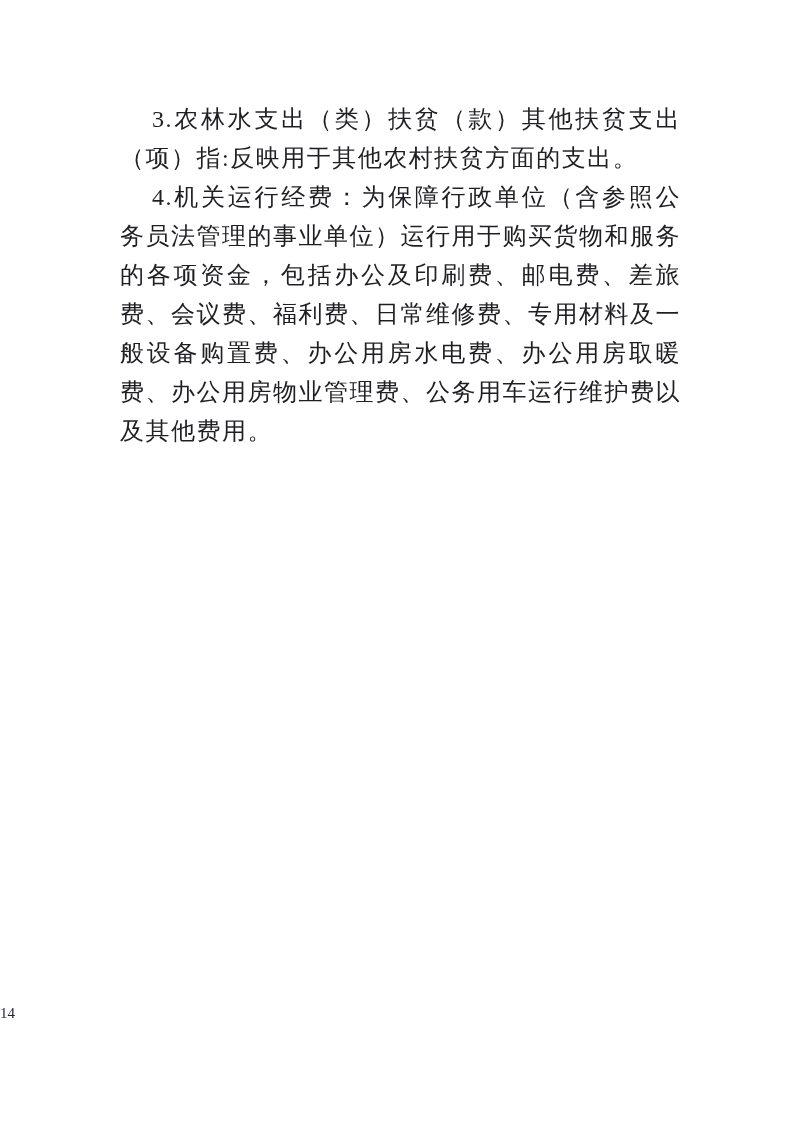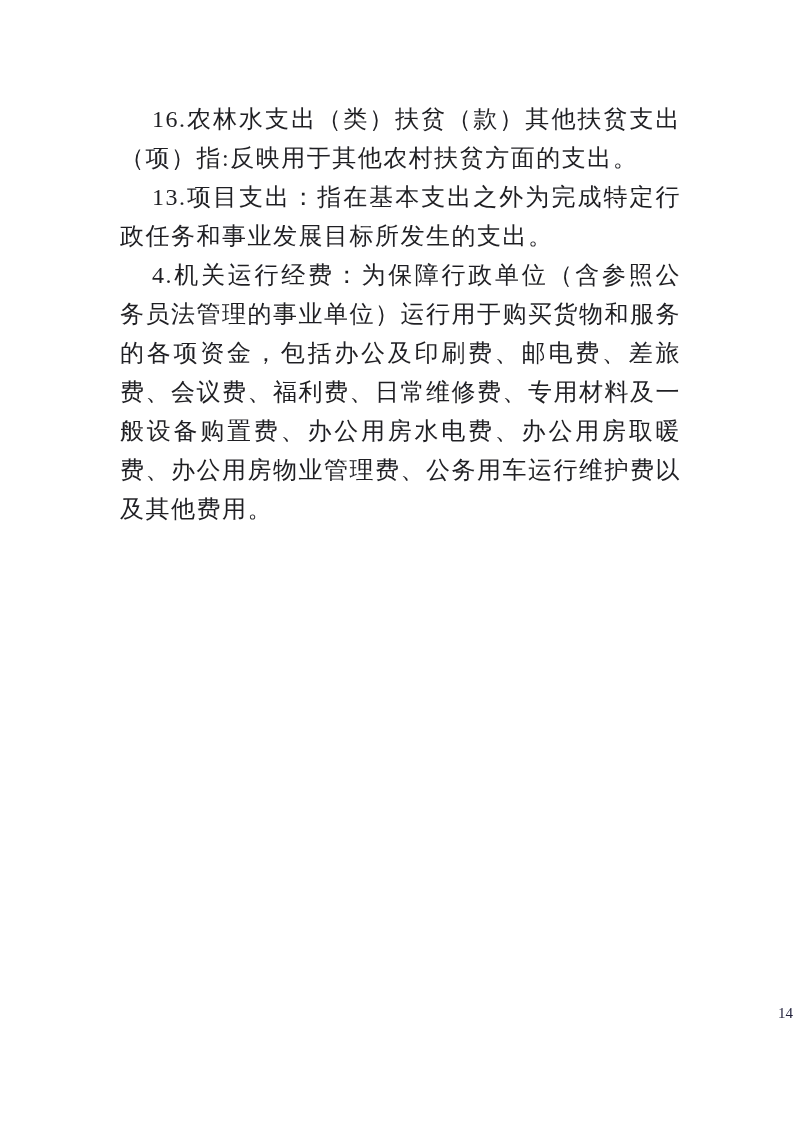--- a/index.html
+++ b/index.html
@@ -30,31 +30,30 @@
     letter-spacing: 1.5px;
     text-align: justify;
     text-indent: 32px;
     word-break: break-all;
   }
   .footer {
     position: absolute;
     left: 0;
     top: 1003px;
     width: 793px;
-    text-align: right;
+    text-align: left;
     font-size: 15px;
     line-height: 20px;
     color: #1f1f3a;
   }
 </style>
 </head>
 <body>
 
 <div class="page">
   <div class="content">
-    <p>16.农林水支出（类）扶贫（款）其他扶贫支出（项）指:反映用于其他农村扶贫方面的支出。</p>
-    <p>13.项目支出：指在基本支出之外为完成特定行政任务和事业发展目标所发生的支出。</p>
+    <p>3.农林水支出（类）扶贫（款）其他扶贫支出（项）指:反映用于其他农村扶贫方面的支出。</p>
     <p>4.机关运行经费：为保障行政单位（含参照公务员法管理的事业单位）运行用于购买货物和服务的各项资金，包括办公及印刷费、邮电费、差旅费、会议费、福利费、日常维修费、专用材料及一般设备购置费、办公用房水电费、办公用房取暖费、办公用房物业管理费、公务用车运行维护费以及其他费用。</p>
   </div>
   <div class="footer">
     <span>14</span>
   </div>
 </div>
 
 </body></html>

